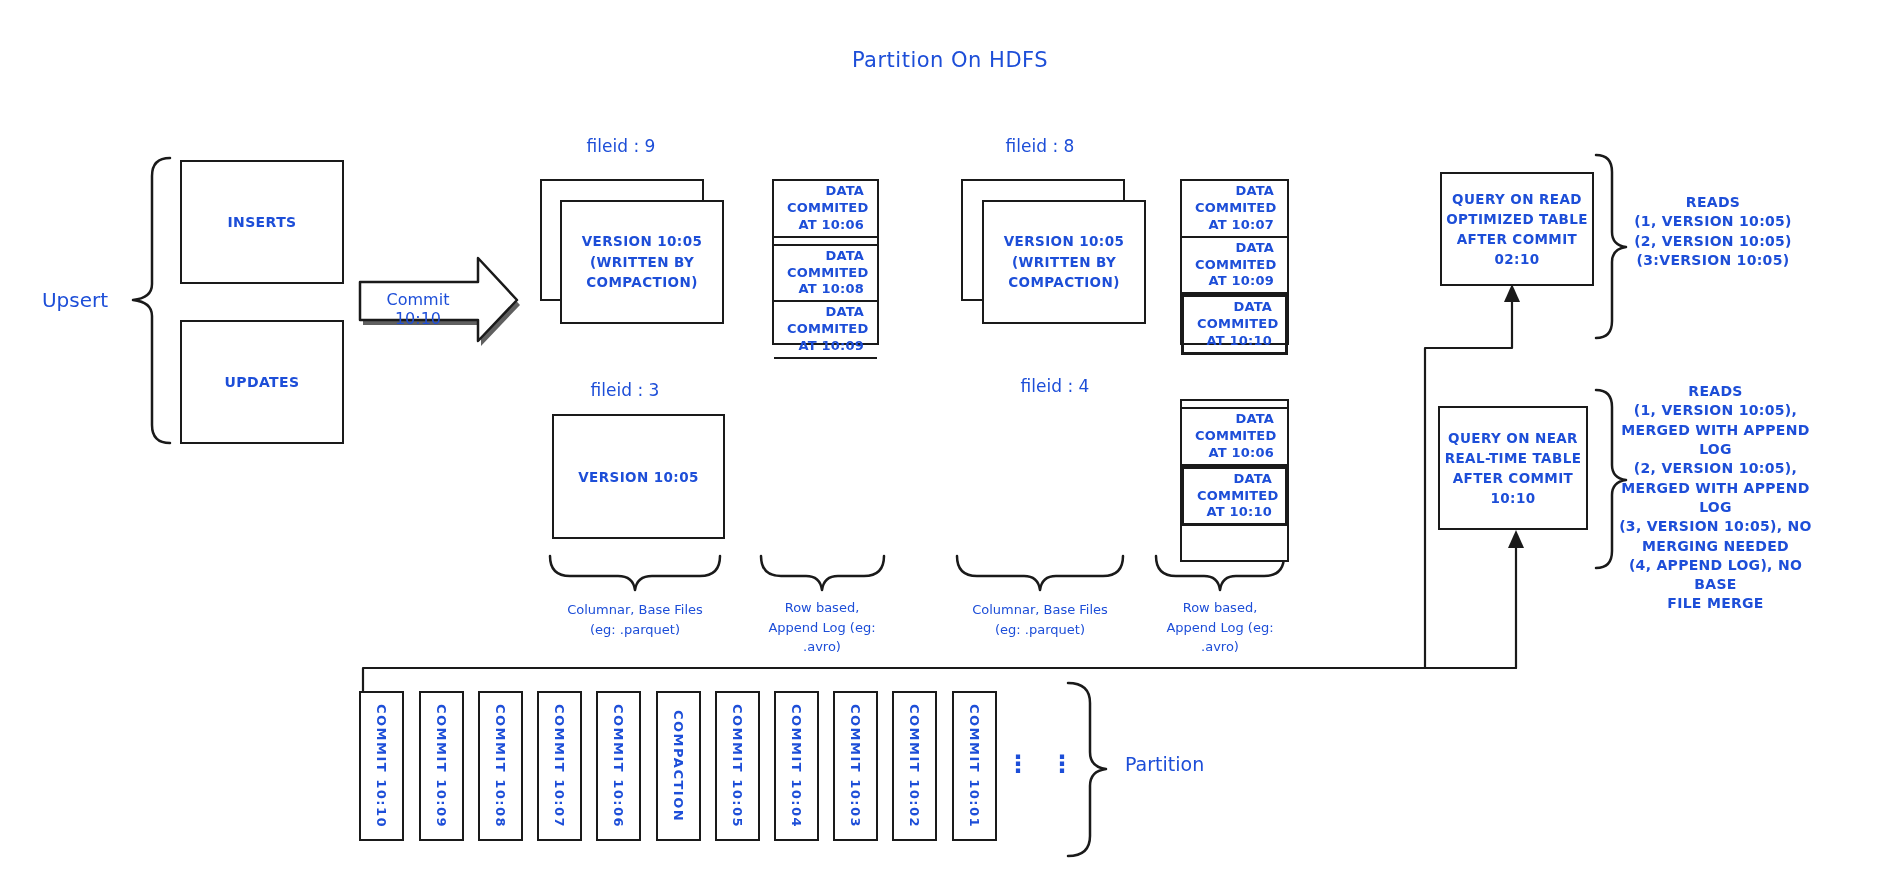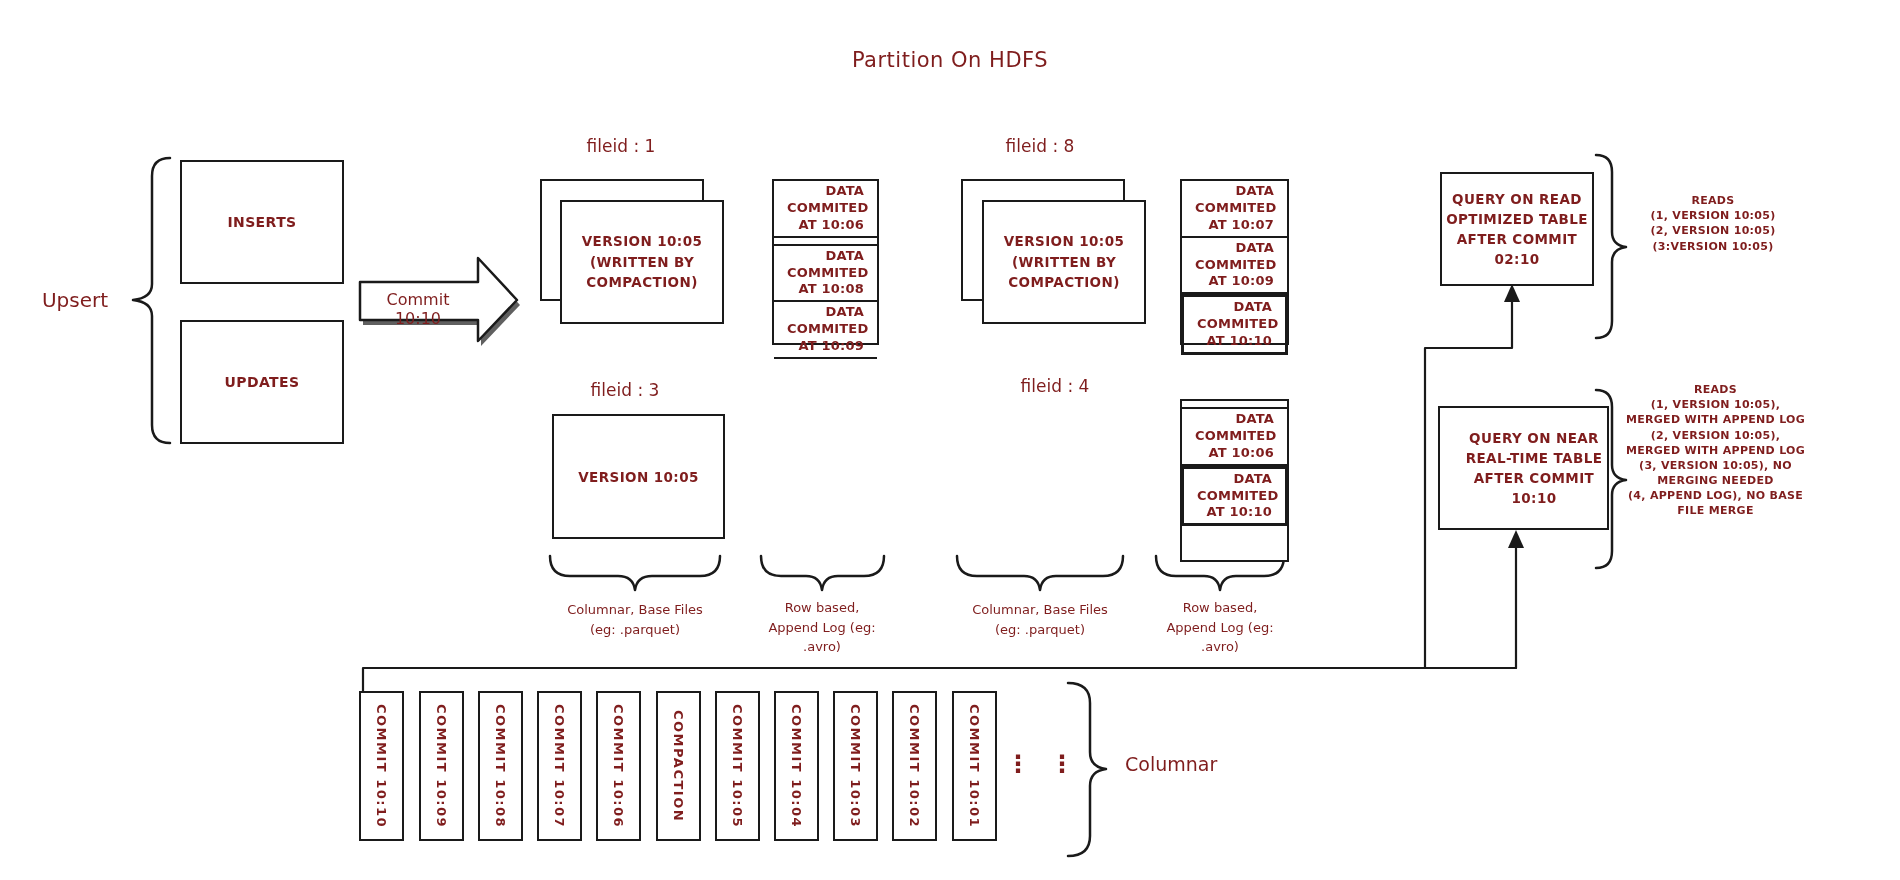--- a/index.html
+++ b/index.html
@@ -1,39 +1,39 @@
 <!DOCTYPE html>
 <html><head>
 <meta charset="utf-8">
 <style>
   html,body{margin:0;padding:0;background:#ffffff;}
   .canvas{
     position:relative;width:1900px;height:880px;background:#ffffff;
-    font-family:"DejaVu Sans",sans-serif;color:#7f1d1d;overflow:hidden;
+    font-family:"DejaVu Sans",sans-serif;color:#1d4ed8;overflow:hidden;
   }
   .overlay{position:absolute;left:0;top:0;z-index:1;pointer-events:none;}
   .abs{position:absolute;z-index:2;}
   .title{font-size:21px;text-align:center;letter-spacing:.5px;}
   .hand{font-size:17px;text-align:center;white-space:pre-line;}
   .box{
     position:absolute;z-index:3;border:2.5px solid #1a1a1a;background:#fff;
     display:flex;align-items:center;justify-content:center;text-align:center;
     font-weight:bold;white-space:pre-line;letter-spacing:.4px;
   }
   .backbox{position:absolute;z-index:2;border:2.5px solid #1a1a1a;background:#fff;}
   .log{position:absolute;z-index:3;border:2.5px solid #1a1a1a;background:#fff;}
   .log-entry{
     border-bottom:2.5px solid #1a1a1a;font-size:13px;font-weight:bold;
     text-align:right;padding:2px 13px;white-space:pre-line;line-height:1.3;letter-spacing:.2px;
   }
   .log-entry.thick{border:3.5px solid #1a1a1a;margin:0 -1px;}
   .log-spacer{height:6px;border-bottom:2.5px solid #1a1a1a;}
   .brace-label{position:absolute;z-index:2;font-size:13px;line-height:1.5;
     text-align:center;white-space:pre-line;}
-  .reads{position:absolute;z-index:2;font-size:11px;font-weight:bold;line-height:1.38;
+  .reads{position:absolute;z-index:2;font-size:14px;font-weight:bold;line-height:1.38;
     text-align:center;white-space:pre-line;letter-spacing:.3px;}
   .qbox{font-size:13.5px;line-height:1.5;}
   .tbox{
     position:absolute;z-index:3;top:691px;width:45px;height:150px;
     border:2.5px solid #1a1a1a;background:#fff;box-sizing:border-box;
     display:flex;align-items:center;justify-content:center;
   }
   .vtext{
     writing-mode:vertical-rl;text-orientation:mixed;
     font-size:13px;font-weight:bold;letter-spacing:1.5px;white-space:nowrap;
@@ -69,21 +69,21 @@
     <polygon fill="#1a1a1a" stroke="none" points="1516,530 1508,548 1524,548"></polygon>
   </svg>
 
   <div class="abs title" style="left:750px;top:48px;width:400px;">Partition On HDFS</div>
 
   <div class="abs hand" style="left:20px;top:288px;width:110px;font-size:20px;">Upsert</div>
   <div class="box" style="left:180px;top:320px;width:160px;height:120px;font-size:14px;">UPDATES</div>
   <div class="box" style="left:180px;top:160px;width:160px;height:120px;font-size:14px;">INSERTS</div>
   <div class="abs hand" style="left:362px;top:290px;width:112px;font-size:16px;z-index:4;">Commit 10:10</div>
 
-  <div class="abs hand" style="left:551px;top:136px;width:140px;">fileid : 1</div>
+  <div class="abs hand" style="left:551px;top:136px;width:140px;">fileid : 9</div>
   <div class="backbox" style="left:540px;top:179px;width:160px;height:118px;"></div>
   <div class="box" style="left:560px;top:200px;width:160px;height:120px;font-size:13.5px;line-height:1.55;">VERSION 10:05
 (WRITTEN BY
 COMPACTION)</div>
   <div class="log" style="left:772px;top:179px;width:103px;height:162px;">
     <div class="log-entry">DATA COMMITED
 AT 10:06</div>
     <div class="log-spacer"></div>
     <div class="log-entry">DATA COMMITED
 AT 10:08</div>
@@ -130,21 +130,21 @@
 
   <div class="box qbox" style="left:1440px;top:172px;width:150px;height:110px;">QUERY ON READ
 OPTIMIZED TABLE
 AFTER COMMIT
 02:10</div>
   <div class="reads" style="left:1613px;top:193px;width:200px;">READS
 (1, VERSION 10:05)
 (2, VERSION 10:05)
 (3:VERSION 10:05)</div>
 
-  <div class="box qbox" style="left:1438px;top:406px;width:146px;height:120px;padding-left:21px;">QUERY ON NEAR
+  <div class="box qbox" style="left:1438px;top:406px;width:146px;height:120px;">QUERY ON NEAR
 REAL-TIME TABLE
 AFTER COMMIT
 10:10</div>
   <div class="reads" style="left:1608px;top:382px;width:215px;">READS
 (1, VERSION 10:05),
 MERGED WITH APPEND LOG
 (2, VERSION 10:05),
 MERGED WITH APPEND LOG
 (3, VERSION 10:05), NO
 MERGING NEEDED
@@ -181,15 +181,15 @@
   <div class="tbox" style="left:892px;">
     <span class="vtext">COMMIT 10:02</span>
     </div>
   <div class="tbox" style="left:952px;">
     <span class="vtext">COMMIT 10:01</span>
     </div>
 
   <div class="dots" style="left:1006px;top:752px;">⋮</div>
   <div class="dots" style="left:1050px;top:752px;">⋮</div>
 
-  <div class="abs hand" style="left:1125px;top:753px;width:140px;font-size:19px;text-align:left;">Columnar</div>
+  <div class="abs hand" style="left:1125px;top:753px;width:140px;font-size:19px;text-align:left;">Partition</div>
 
 </div>
 
 </body></html>

